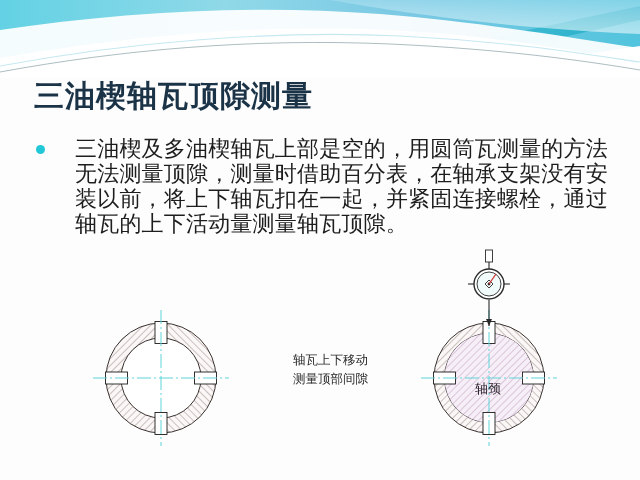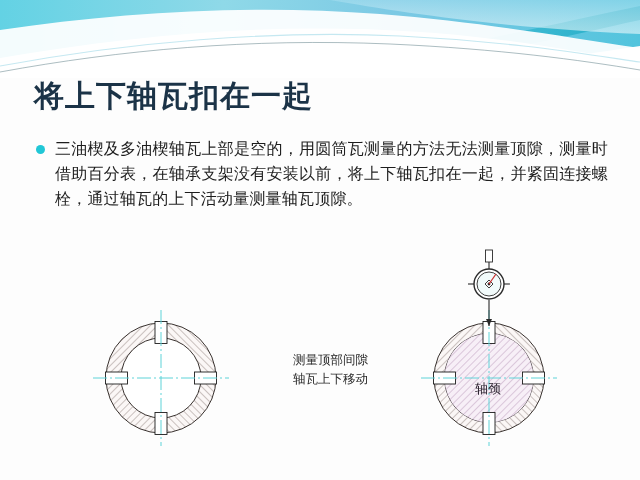--- a/index.html
+++ b/index.html
@@ -54,25 +54,26 @@
     width: 9px;
     height: 9px;
     border-radius: 50%;
     background: #21c7d6;
     margin-top: 9px;
     margin-right: 10px;
     flex: 0 0 auto;
   }
   .bullet-text {
     font-family: "DejaVu Serif", "Liberation Serif", serif;
-    font-size: 16px;
+    font-size: 22px;
     line-height: 25px;
     color: #1d1d1d;
     text-align: justify;
     letter-spacing: 0.2px;
+    margin-left: 20px;
   }
 
   
   .figure {
     position: absolute;
   }
   #figure-left  { left: 74px;  top: 288px; }
   #figure-right { left: 410px; top: 248px; }
 
   
@@ -134,21 +135,21 @@
       <path d="M0,58 C140,34 280,22 420,32 C510,38 580,52 640,62 L640,80 L0,80 Z" fill="#ffffff" opacity="0.97"></path>
 
       <path d="M0,72 C120,50 250,38 390,44 C500,49 580,60 640,70" fill="none" stroke="#5e7f88" stroke-width="0.8" opacity="0.65"></path>
 
       <path d="M0,66 C130,42 270,30 400,36 C505,41 578,53 640,62" fill="none" stroke="#bfe6ef" stroke-width="1.2" opacity="0.9"></path>
 
       <path d="M330,0 C400,12 500,28 640,34 L640,0 Z" fill="url(#gradC)" opacity="0.55"></path>
     </svg>
   </div>
 
-  <div id="title">将上下轴瓦扣在一起</div>
+  <div id="title">三油楔轴瓦顶隙测量</div>
 
   <div id="body-block">
     <div class="bullet-row">
       <span class="bullet-dot"></span>
       <span class="bullet-text">三油楔及多油楔轴瓦上部是空的，用圆筒瓦测量的方法无法测量顶隙，测量时借助百分表，在轴承支架没有安装以前，将上下轴瓦扣在一起，并紧固连接螺栓，通过轴瓦的上下活动量测量轴瓦顶隙。</span>
     </div>
   </div>
 
   <div class="figure" id="figure-left">
     <svg width="175" height="180" viewBox="0 0 175 180" xmlns="http://www.w3.org/2000/svg">
@@ -289,19 +290,19 @@
 
         <polygon points="79,32 83,36 79,40 75,36" fill="#ffffff" stroke="#2a2a2a" stroke-width="0.9"></polygon>
         <circle cx="79" cy="36" r="1.4" fill="#2a2a2a"></circle>
 
         <line x1="79" y1="36" x2="86" y2="26" stroke="#cc3333" stroke-width="1.3"></line>
       </g>
     </svg>
   </div>
 
   <div id="annotation-center">
+    <div>轴瓦上下移动</div>
     <div>测量顶部间隙</div>
-    <div>轴瓦上下移动</div>
   </div>
 
   <div id="journal-label">轴颈</div>
 
 </div>
 
 </body></html>

